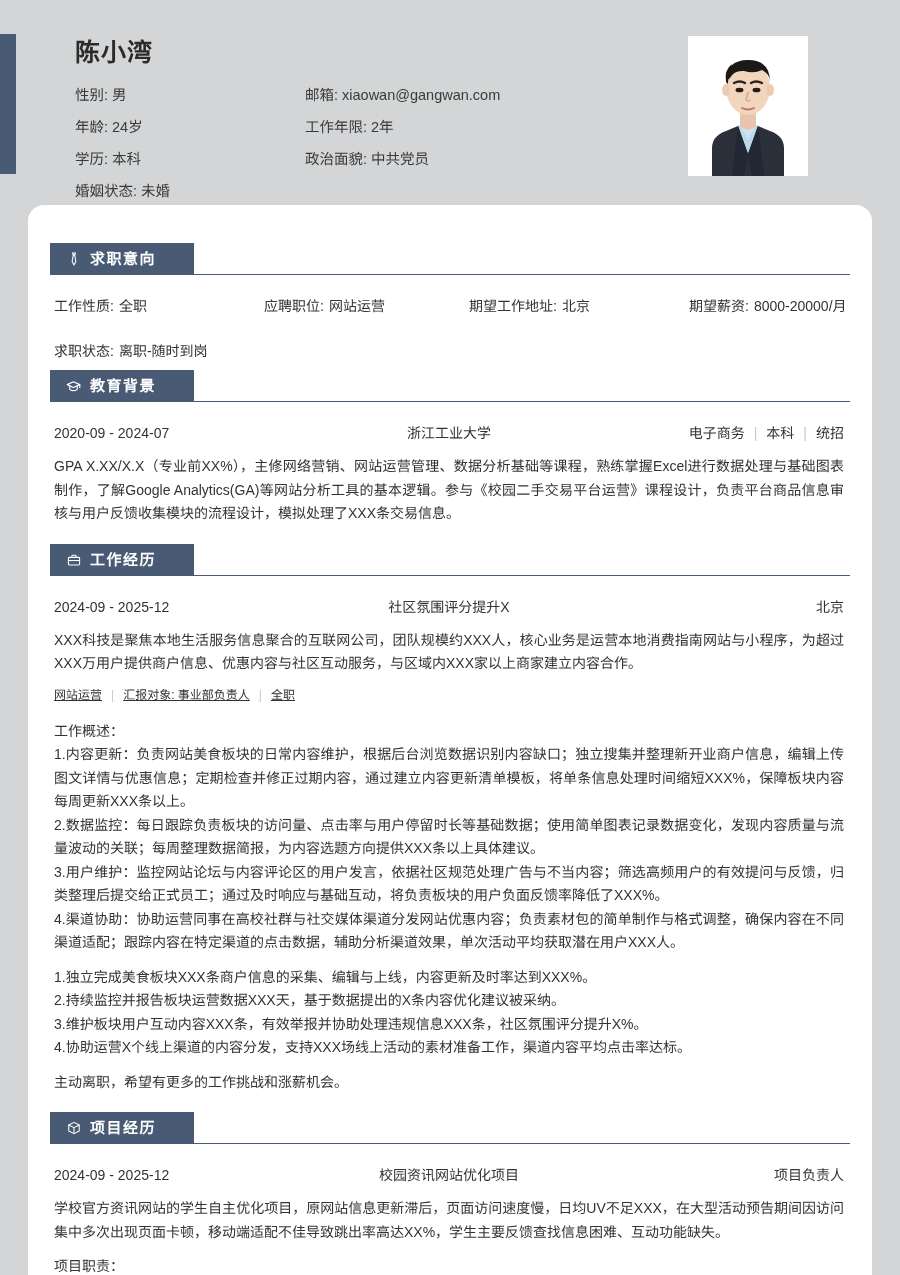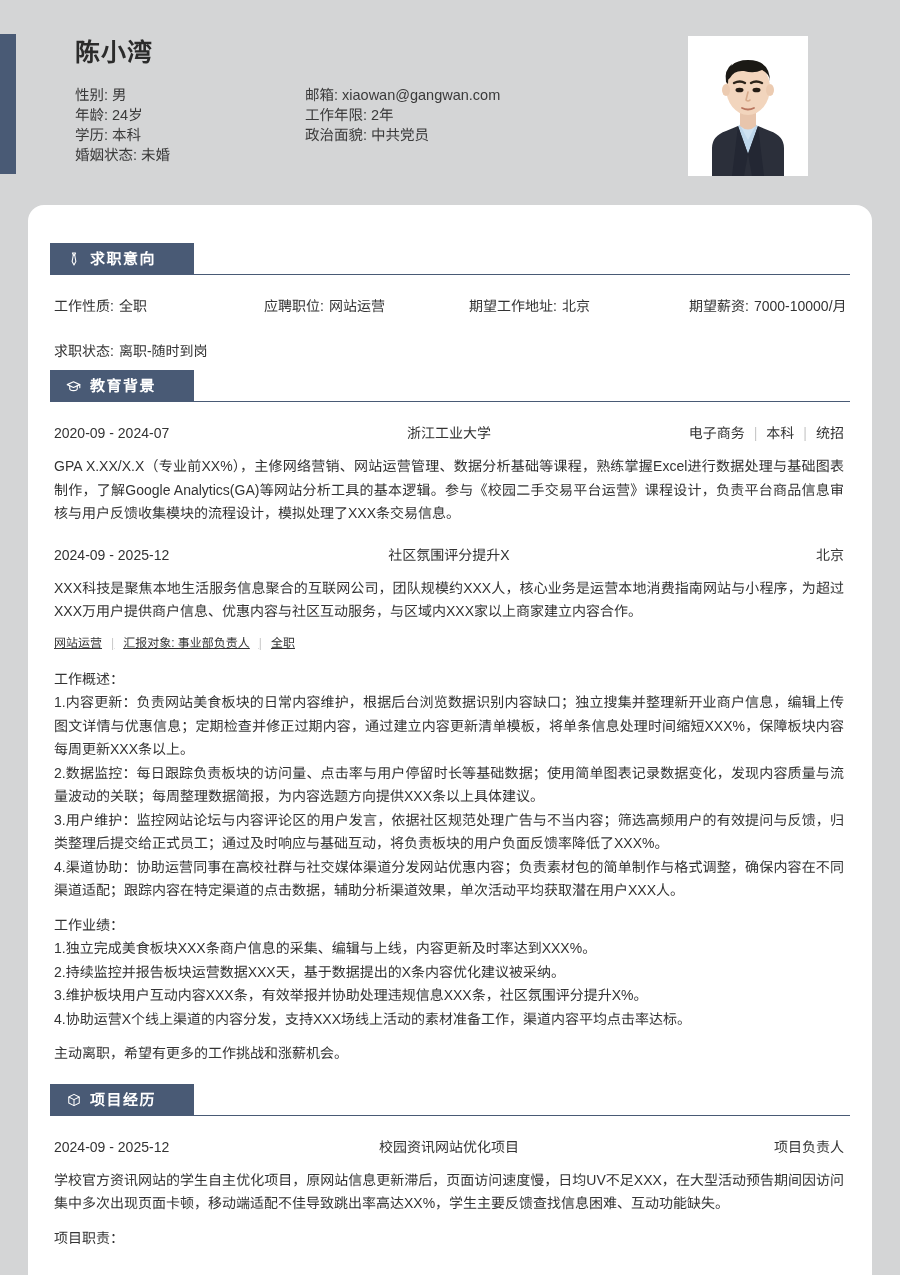--- a/index.html
+++ b/index.html
@@ -45,21 +45,21 @@
     font-size: 25px;
     font-weight: bold;
     color: #2b2b2b;
     letter-spacing: 1px;
     margin-bottom: 17px;
   }
 
   .info-grid {
     display: grid;
     grid-template-columns: 230px 1fr;
-    row-gap: 0;
+    row-gap: 12px;
     max-width: 560px;
   }
 
   .info-item {
     font-size: 14.5px;
     color: #3a3a3a;
     line-height: 20px;
     white-space: nowrap;
   }
   .info-item .lbl { color: #3a3a3a; }
@@ -277,21 +277,21 @@
         <div class="intent-item">
           <span>工作性质:</span><span class="val">全职</span>
         </div>
         <div class="intent-item">
           <span>应聘职位:</span><span class="val">网站运营</span>
         </div>
         <div class="intent-item">
           <span>期望工作地址:</span><span class="val">北京</span>
         </div>
         <div class="intent-item">
-          <span>期望薪资:</span><span class="val">7000-10000/月</span>
+          <span>期望薪资:</span><span class="val">8000-20000/月</span>
         </div>
         <div class="intent-item">
           <span>求职状态:</span><span class="val">离职-随时到岗</span>
         </div>
       </div>
     </div>
   </div>
 
   <div class="section edu-sec">
     <div class="sec-head">
@@ -314,41 +314,53 @@
         <div class="entry-mid">浙江工业大学</div>
         <div class="entry-right">
           <span>电子商务</span><span class="meta-sep">|</span><span>本科</span><span class="meta-sep">|</span><span>统招</span>
         </div>
       </div>
       <div class="para">GPA X.XX/X.X（专业前XX%），主修网络营销、网站运营管理、数据分析基础等课程，熟练掌握Excel进行数据处理与基础图表制作，了解Google Analytics(GA)等网站分析工具的基本逻辑。参与《校园二手交易平台运营》课程设计，负责平台商品信息审核与用户反馈收集模块的流程设计，模拟处理了XXX条交易信息。</div>
     </div>
   </div>
 
   <div class="section work-sec">
+    <div class="sec-head">
+      <div class="sec-tab">
+        <span class="sec-icon">
+          <svg viewBox="0 0 16 16" width="14" height="14" fill="none" stroke="currentColor" stroke-width="1.2" stroke-linejoin="round">
+            <rect x="1.6" y="5" width="12.8" height="8.6" rx="1"></rect>
+            <path d="M5.6 5V3.4c0-.5.4-.9.9-.9h3c.5 0 .9.4.9.9V5"></path>
+            <path d="M1.6 8.6h12.8"></path>
+          </svg>
+        </span>
+        <span class="sec-title">工作经历</span>
+      </div>
+      <div class="sec-rule"></div>
+    </div>
 
     <div class="sec-body">
       <div class="entry-row">
         <div class="entry-date">2024-09 - 2025-12</div>
         <div class="entry-mid">社区氛围评分提升X</div>
         <div class="entry-right">北京</div>
       </div>
 
       <div class="para tight">XXX科技是聚焦本地生活服务信息聚合的互联网公司，团队规模约XXX人，核心业务是运营本地消费指南网站与小程序，为超过XXX万用户提供商户信息、优惠内容与社区互动服务，与区域内XXX家以上商家建立内容合作。</div>
 
       <div class="tag-row">
         <span>网站运营</span><span class="meta-sep">|</span><span>汇报对象: 事业部负责人</span><span class="meta-sep">|</span><span>全职</span>
       </div>
 
       <div class="para tight" style="margin-bottom:0;">工作概述：</div>
       <div class="para">1.内容更新：负责网站美食板块的日常内容维护，根据后台浏览数据识别内容缺口；独立搜集并整理新开业商户信息，编辑上传图文详情与优惠信息；定期检查并修正过期内容，通过建立内容更新清单模板，将单条信息处理时间缩短XXX%，保障板块内容每周更新XXX条以上。
 2.数据监控：每日跟踪负责板块的访问量、点击率与用户停留时长等基础数据；使用简单图表记录数据变化，发现内容质量与流量波动的关联；每周整理数据简报，为内容选题方向提供XXX条以上具体建议。
 3.用户维护：监控网站论坛与内容评论区的用户发言，依据社区规范处理广告与不当内容；筛选高频用户的有效提问与反馈，归类整理后提交给正式员工；通过及时响应与基础互动，将负责板块的用户负面反馈率降低了XXX%。
 4.渠道协助：协助运营同事在高校社群与社交媒体渠道分发网站优惠内容；负责素材包的简单制作与格式调整，确保内容在不同渠道适配；跟踪内容在特定渠道的点击数据，辅助分析渠道效果，单次活动平均获取潜在用户XXX人。</div>
 
-      <div class="para tight" style="margin-bottom:0;">工作业绩：</div>
       <div class="para">1.独立完成美食板块XXX条商户信息的采集、编辑与上线，内容更新及时率达到XXX%。
 2.持续监控并报告板块运营数据XXX天，基于数据提出的X条内容优化建议被采纳。
 3.维护板块用户互动内容XXX条，有效举报并协助处理违规信息XXX条，社区氛围评分提升X%。
 4.协助运营X个线上渠道的内容分发，支持XXX场线上活动的素材准备工作，渠道内容平均点击率达标。</div>
 
       <div class="para">主动离职，希望有更多的工作挑战和涨薪机会。</div>
     </div>
   </div>
 
   <div class="section proj-sec">

